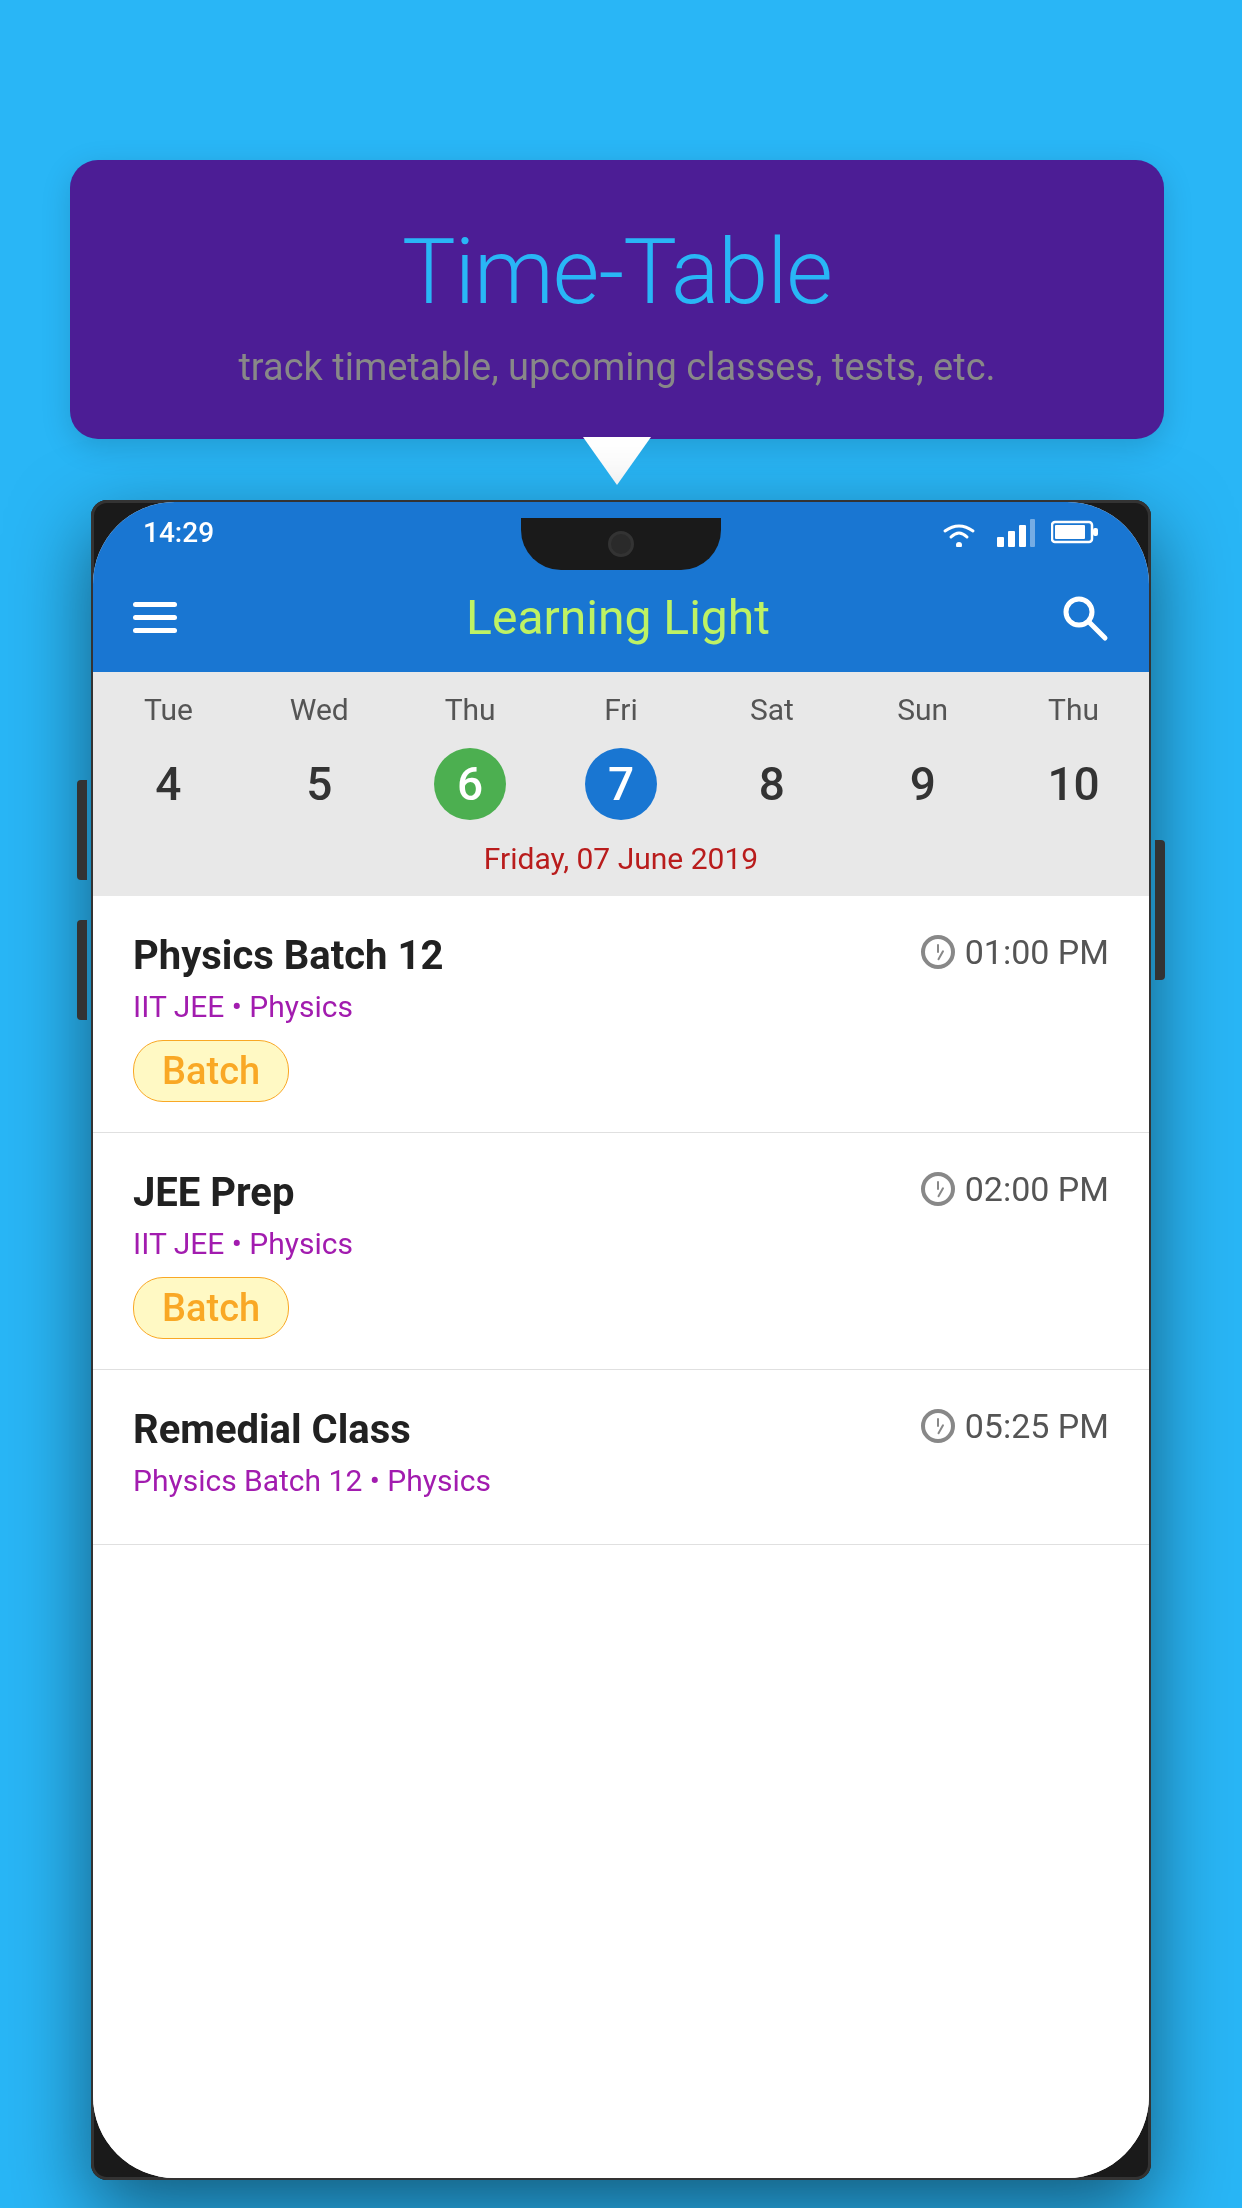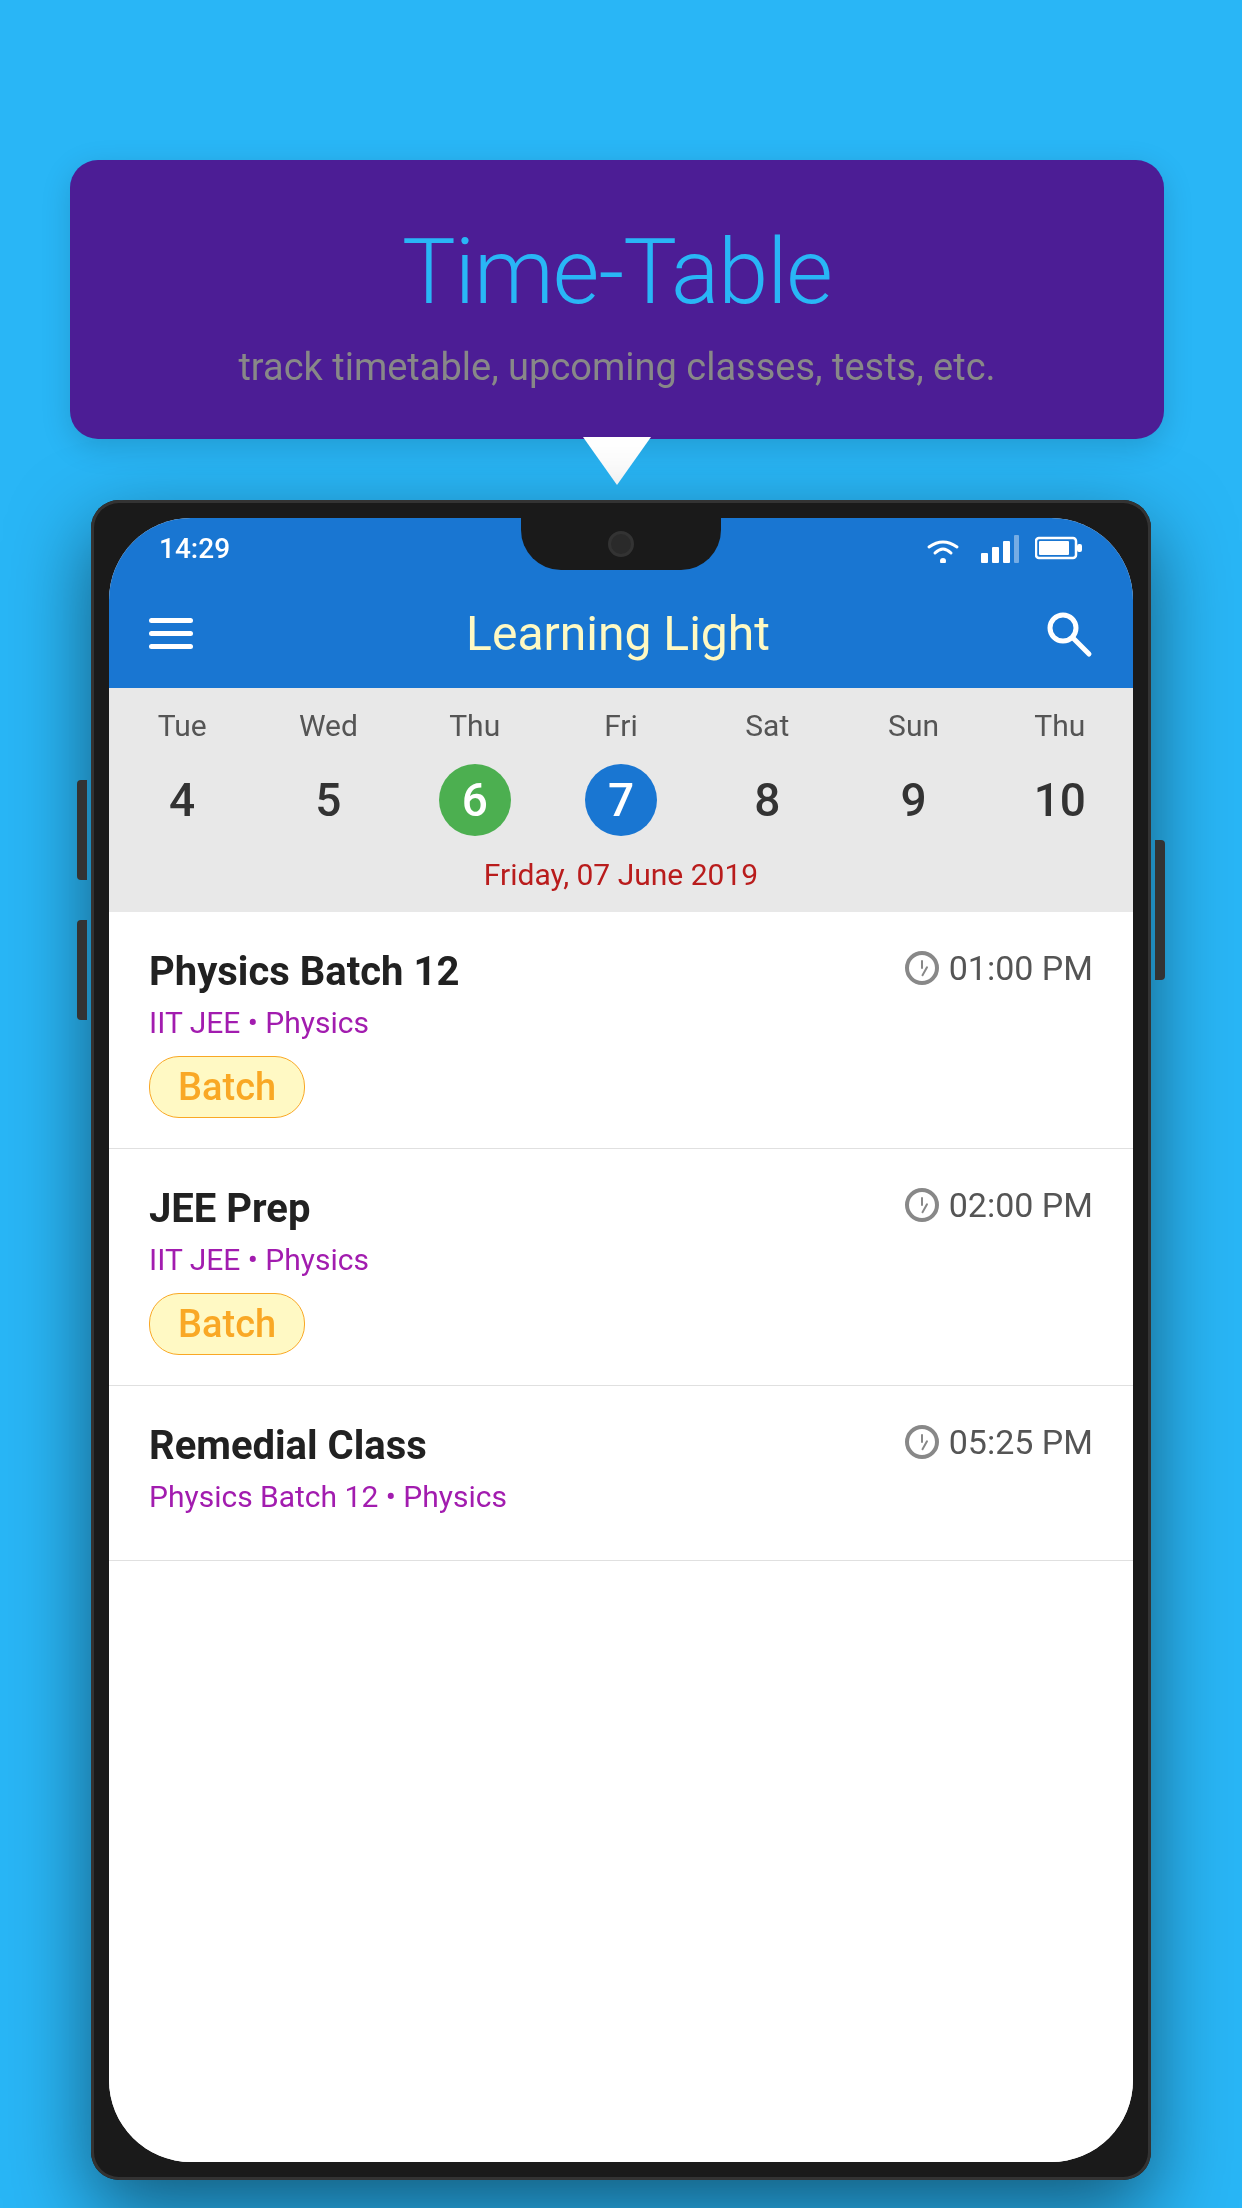--- a/index.html
+++ b/index.html
@@ -61,22 +61,22 @@
       left: 50%;
       transform: translateX(-50%);
       width: 1060px;
       height: 1680px;
     }
 
     .phone-outer {
       width: 100%;
       height: 100%;
       background: #1a1a1a;
-      border-radius: 28px;
-      padding: 18px;
+      border-radius: 16px;
+      padding: 2px;
       box-shadow: 0 30px 80px rgba(0,0,0,0.5), inset 0 0 0 3px #333;
       position: relative;
     }
 
     
     .phone-notch {
       position: absolute;
       top: 18px;
       left: 50%;
       transform: translateX(-50%);
@@ -179,21 +179,21 @@
 
     .hamburger-icon span {
       display: block;
       width: 44px;
       height: 5px;
       background: white;
       border-radius: 3px;
     }
 
     .app-title {
-      color: #fef9c3;
+      color: #bef264;
       font-size: 48px;
       font-weight: 400;
       flex: 1;
       text-align: center;
     }
 
     .search-icon-btn {
       width: 50px;
       height: 50px;
       position: relative;

